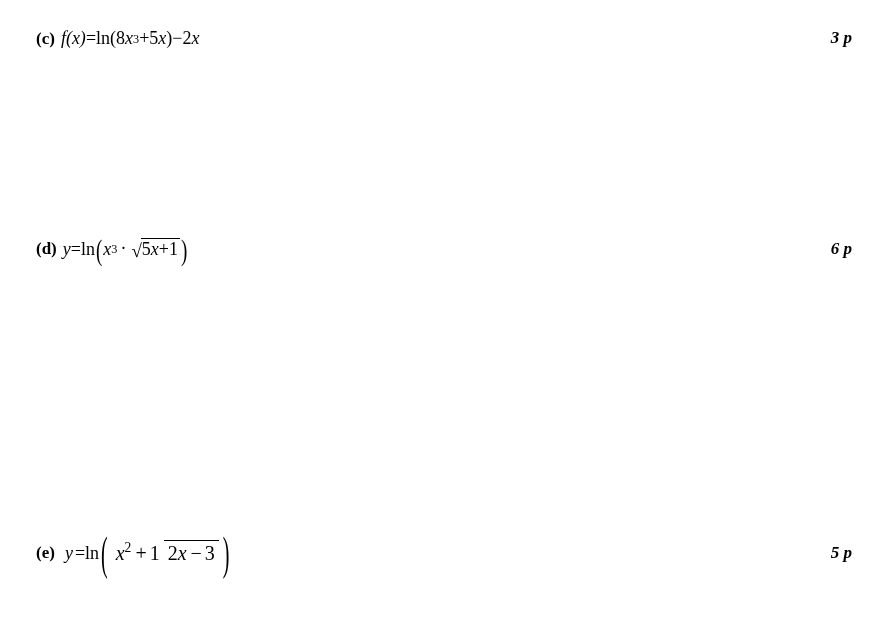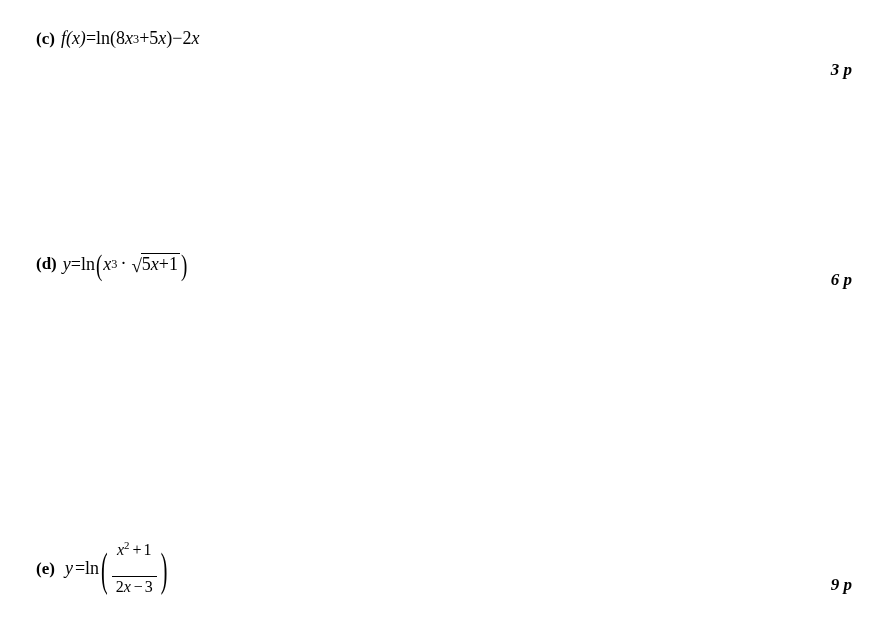--- a/index.html
+++ b/index.html
@@ -34,21 +34,20 @@
       font-style: italic;
       white-space: nowrap;
       display: inline-flex;
       align-items: center;
     }
     .points {
       font-weight: bold;
       font-style: italic;
       font-size: 17px;
       white-space: nowrap;
-      margin-top: 32px;
     }
     .rm { font-style: normal; }
     sup { font-size: 0.68em; vertical-align: super; font-style: normal; line-height: 0; }
     .sup-i { font-size: 0.68em; vertical-align: super; line-height: 0; }
 
     
     .sqrt {
       display: inline-flex;
       align-items: stretch;
       position: relative;
@@ -85,33 +84,32 @@
       transform: scaleY(2.3);
       transform-origin: center;
       font-size: 20px;
       line-height: 1;
       padding: 0 2px;
     }
 
     
     .frac {
       display: inline-flex;
-      flex-direction: column;
+      flex-direction: row;
       align-items: center;
-      font-size: 16px;
+      font-size: 20px;
       margin: 0 2px;
       vertical-align: middle;
     }
     .frac .num, .frac .den {
       padding: 1px 4px;
       font-style: italic;
     }
     .frac .den {
       border-top: 1px solid #000;
-      margin-top: 16px;
     }
 
     .sp { display: inline-block; width: 4px; }
     .sp2 { display: inline-block; width: 2px; }
     .mid { position: relative; top: -1px; font-style: normal; margin: 0 3px; }
   </style>
 </head>
 <body>
 
 <div class="problem p-c">
@@ -178,14 +176,14 @@
         <span class="num">
           <span>x</span><span class="sup-i" style="font-style:normal;">2</span><span class="rm" style="letter-spacing:-1px;"> + </span><span class="rm">1</span>
         </span>
         <span class="den">
           <span class="rm">2</span><span>x</span><span class="rm" style="letter-spacing:-1px;"> − </span><span class="rm">3</span>
         </span>
       </span>
       <span class="bigparen2">)</span>
     </span>
   </div>
-  <div class="points">9 p</div>
+  <div class="points">5 p</div>
 </div>
 
 </body></html>

